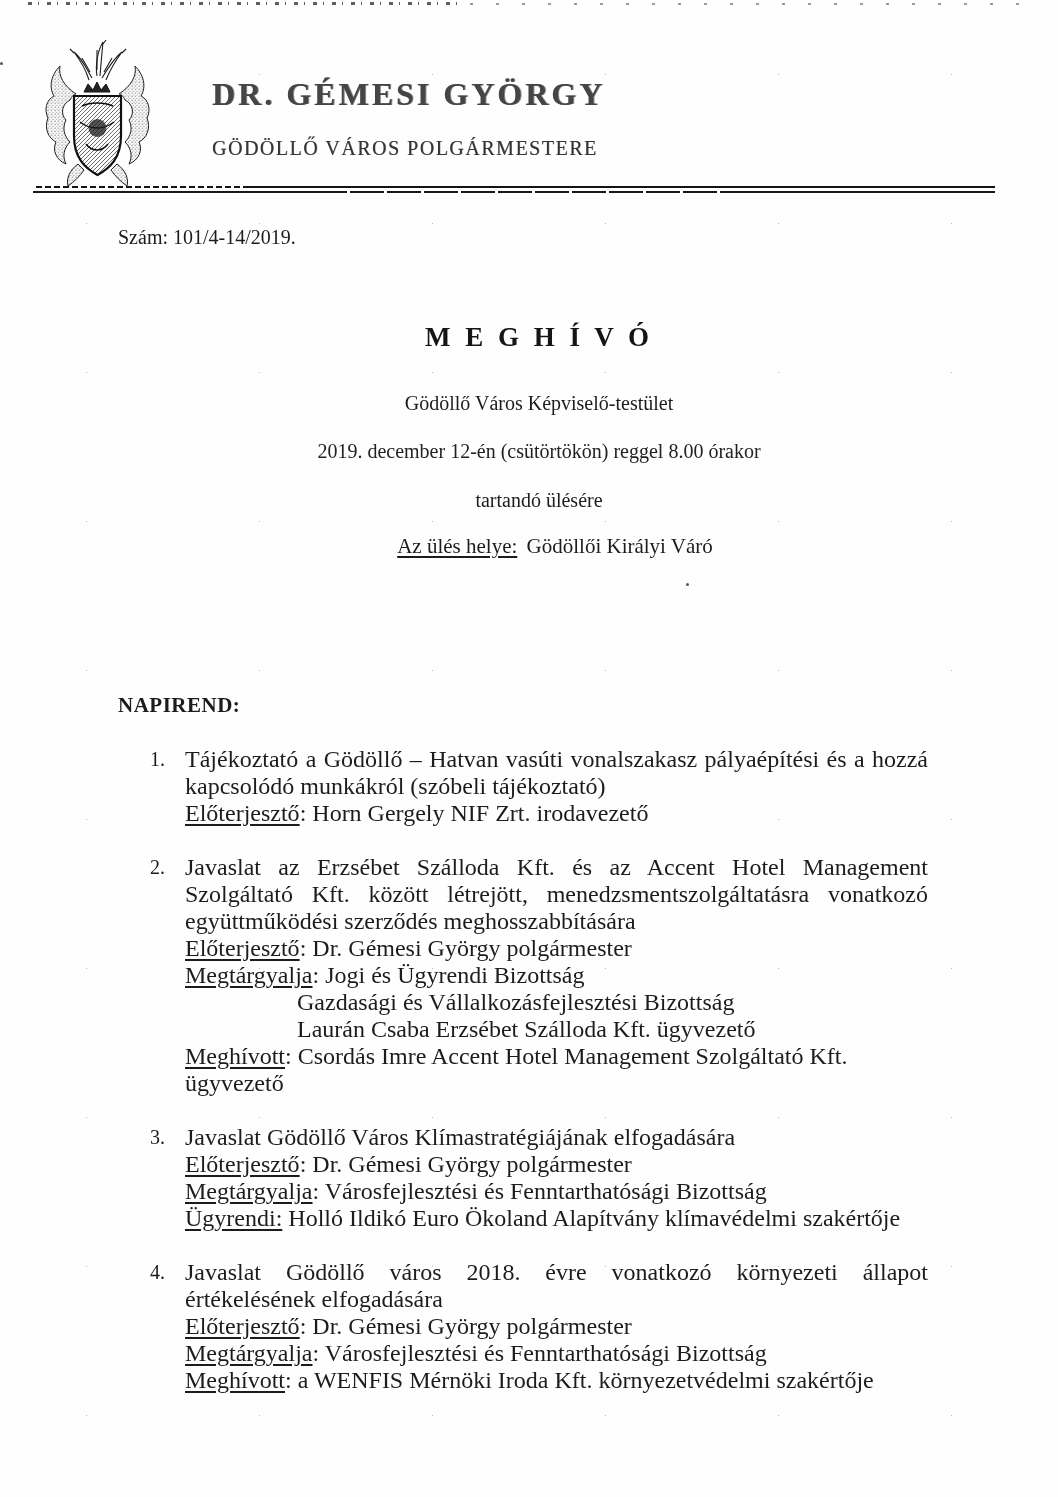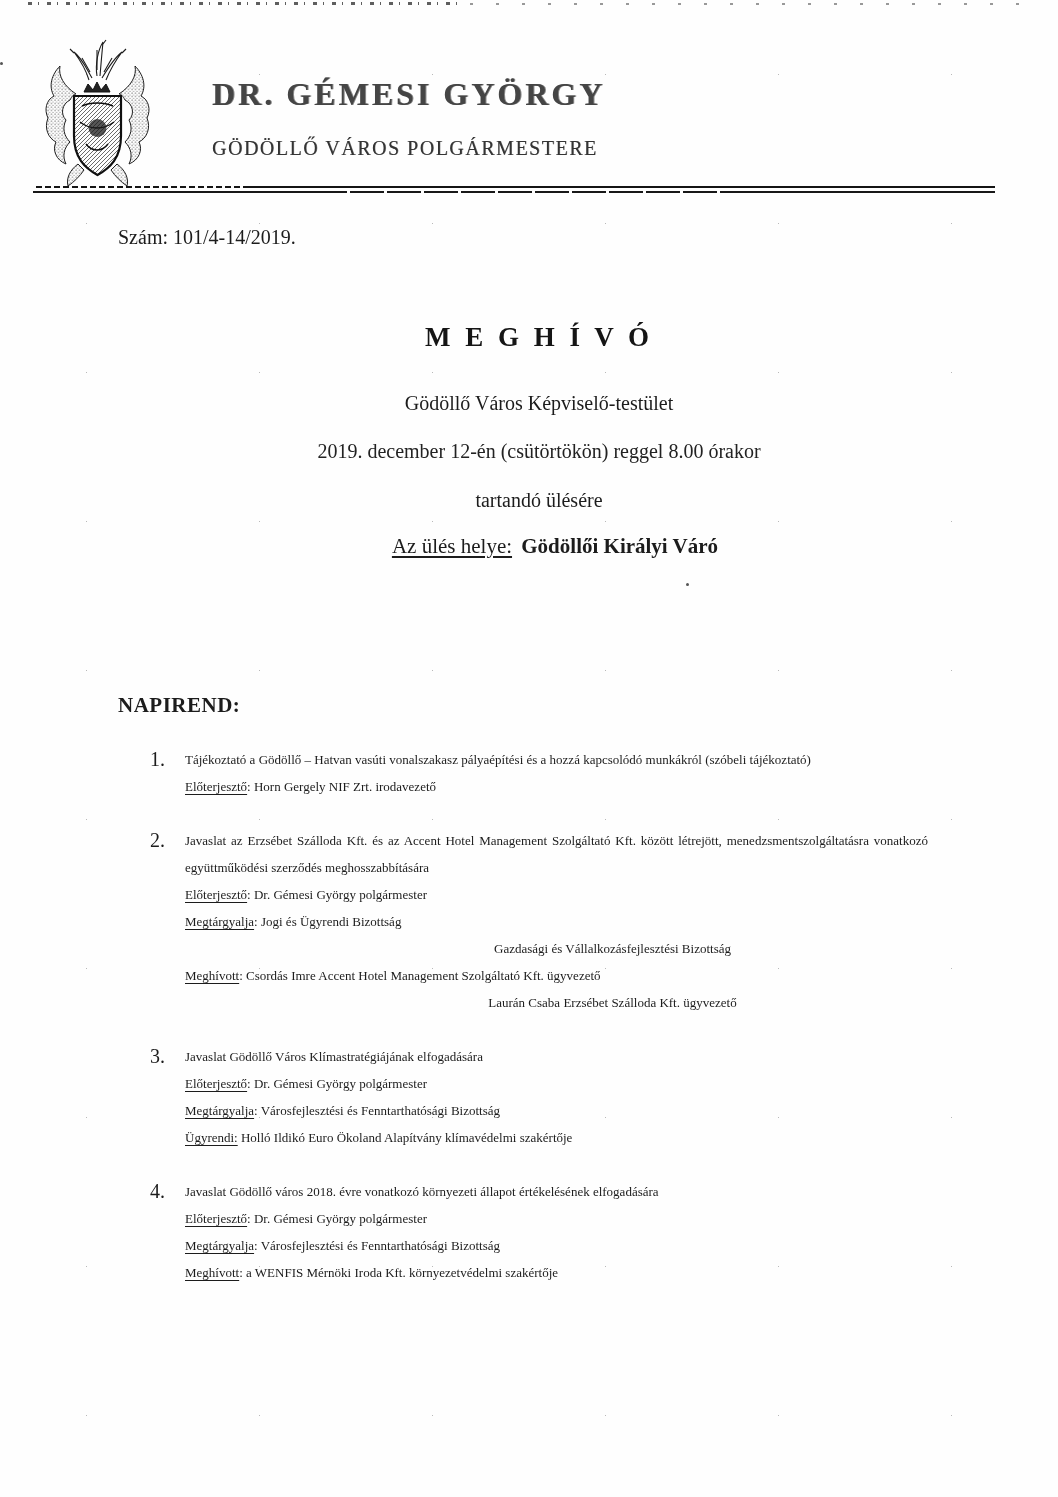--- a/index.html
+++ b/index.html
@@ -70,31 +70,31 @@
 
   
   .ref-line { position:absolute; top:226px; left:118px; font-size:20px; }
   .centered { position:absolute; left:0; width:100%; text-align:center; }
   .doc-title { top:322px; font-size:27px; font-weight:bold; letter-spacing:4px; color:#151515; }
   .line-board { top:392px; font-size:20px; }
   .line-datetime { top:440px; font-size:20px; font-weight:normal; color:#222; }
   .line-session { top:489px; font-size:20px; }
   .line-location { top:534px; font-size:21px; }
   .line-location .loc-label { text-decoration:underline; text-underline-offset:3px;margin-left:32px; }
-  .line-location .loc-value { font-weight:bold; margin-left:4px; }
+  .line-location .loc-value { font-weight:normal; margin-left:4px; }
 
   .napirend { position:absolute; top:693px; left:118px; font-size:21px; font-weight:bold; letter-spacing:0.5px;text-align:center; }
 
   .agenda { position:absolute; top:746px; left:150px; width:778px; }
   .agenda-item { display:flex; margin-bottom:27px; }
   .item-number { flex:none; width:35px; font-size:20px; line-height:27px; }
-  .item-body { flex:1; font-size:13px; line-height:27px; }
+  .item-body { flex:1; font-size:24px; line-height:27px; }
   .item-title { text-align:justify; }
   .detail-line { }
-  .detail-line.indent { padding-left:112px;text-align:center; }
+  .detail-line.indent { padding-left:112px; }
   .u { text-decoration:underline; text-underline-offset:3px; }
 </style>
 </head>
 <body>
 
 <div class="page">
 
   <div class="grain"></div>
   <div class="top-noise"></div>
   <div class="top-noise-sparse"></div>
@@ -172,22 +172,22 @@
   </div>
 
   <div class="agenda-item">
     <span class="item-number">2.</span>
     <div class="item-body">
       <div class="item-title">Javaslat az Erzsébet Szálloda Kft. és az Accent Hotel Management Szolgáltató Kft. között létrejött, menedzsmentszolgáltatásra vonatkozó együttműködési szerződés meghosszabbítására</div>
       <div class="item-details">
             <div class="detail-line"><span class="u">Előterjesztő</span><span>: Dr. Gémesi György polgármester</span></div>
             <div class="detail-line"><span class="u">Megtárgyalja</span><span>: Jogi és Ügyrendi Bizottság</span></div>
             <div class="detail-line indent"><span>Gazdasági és Vállalkozásfejlesztési Bizottság</span></div>
+            <div class="detail-line indent"><span>Laurán Csaba Erzsébet Szálloda Kft. ügyvezető</span></div>
             <div class="detail-line"><span class="u">Meghívott</span><span>: Csordás Imre Accent Hotel Management Szolgáltató Kft. ügyvezető</span></div>
-            <div class="detail-line indent"><span>Laurán Csaba Erzsébet Szálloda Kft. ügyvezető</span></div>
           </div>
     </div>
   </div>
 
   <div class="agenda-item">
     <span class="item-number">3.</span>
     <div class="item-body">
       <div class="item-title">Javaslat Gödöllő Város Klímastratégiájának elfogadására</div>
       <div class="item-details">
             <div class="detail-line"><span class="u">Előterjesztő</span><span>: Dr. Gémesi György polgármester</span></div>

